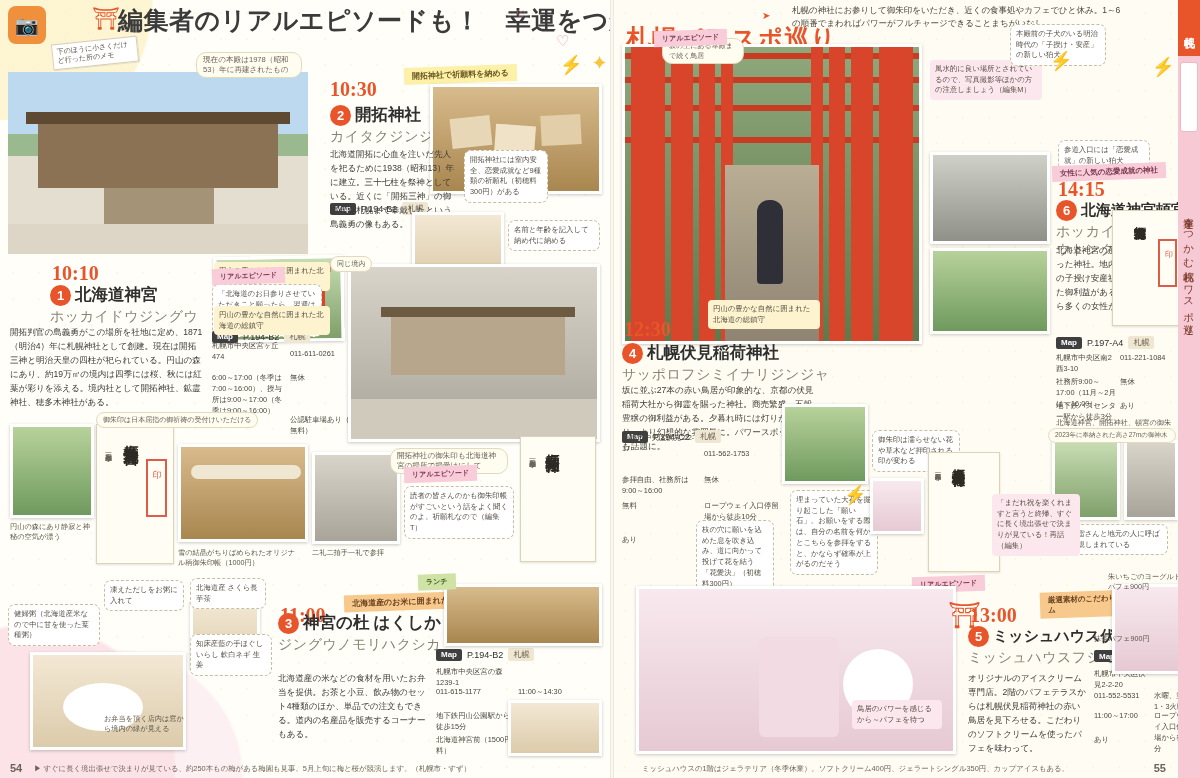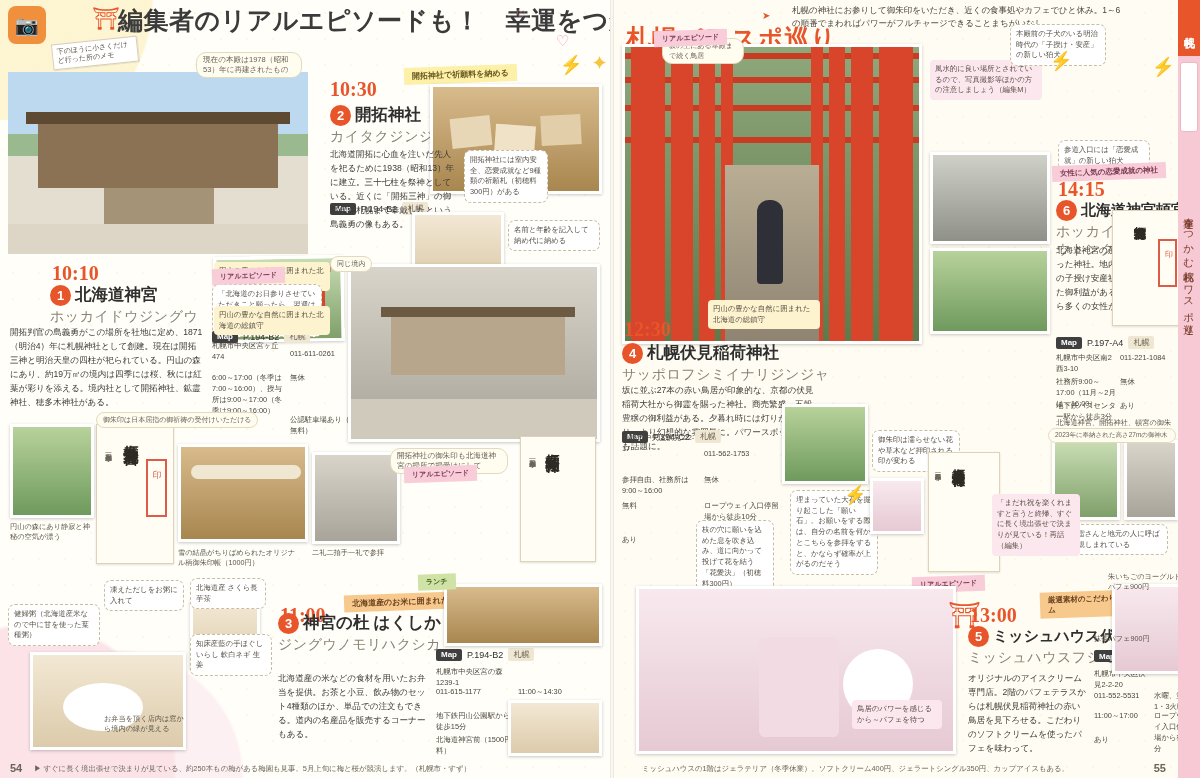--- a/index.html
+++ b/index.html
@@ -300,20 +300,21 @@
     <div class="flash" style="left:560px; top:56px;">⚡</div>
 
     <div class="photo frame ph-grey" style="left:348px; top:264px; width:252px; height:178px;">
       <div style="position:absolute; left:40px; top:46px; width:174px; height:62px; background:#b7a58c;"></div>
       <div style="position:absolute; left:30px; top:40px; width:194px; height:10px; background:#6d5a42;"></div>
       <div style="position:absolute; left:0; bottom:0; width:100%; height:40px; background:#cfcabb;"></div>
     </div>
     <div class="callout yellow" style="left:214px; top:306px; width:116px;">円山の豊かな自然に囲まれた北海道の総鎮守</div>
     <div class="tag-label" style="left:390px; top:448px; width:118px;">開拓神社の御朱印も北海道神宮の授所で授受けにして</div>
     <div class="ribbon pink" style="left:404px; top:466px; font-size:7px;">リアルエピソード</div>
+    <div class="callout" style="left:404px; top:486px; width:110px;">読者の皆さんのかも御朱印帳がすごいという話をよく聞くのよ。祈願札なので（編集T）</div>
     <div class="tag-label" style="left:330px; top:256px; font-size:7px;">同じ境内</div>
 
     <div class="goshuin" style="left:520px; top:436px; width:76px; height:126px;">
       <div class="v" style="left:22px; top:6px; font-size:14px; font-weight:bold;">奉拝 開拓神社</div>
       <div class="v" style="left:6px; top:18px; font-size:7px; color:#6a6356;">令和五年十一月四日</div>
     </div>
 
     <div class="time-badge" style="left:280px; top:604px;">11:00</div>
     <div class="ribbon orange" style="left:344px; top:592px;">北海道産のお米に囲まれたカラダに優しいお粥を</div>
     <div class="spot" style="left:278px; top:612px;">

